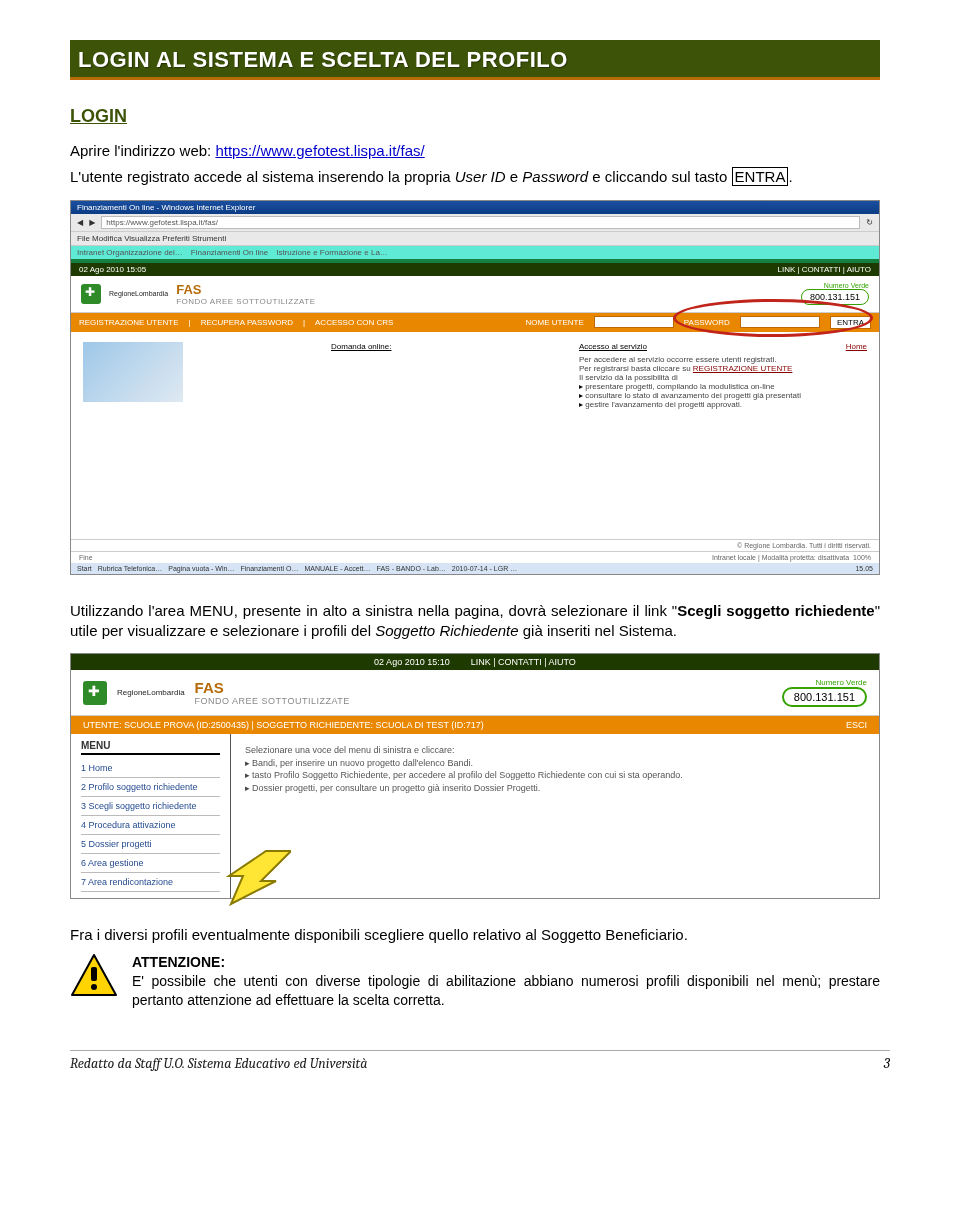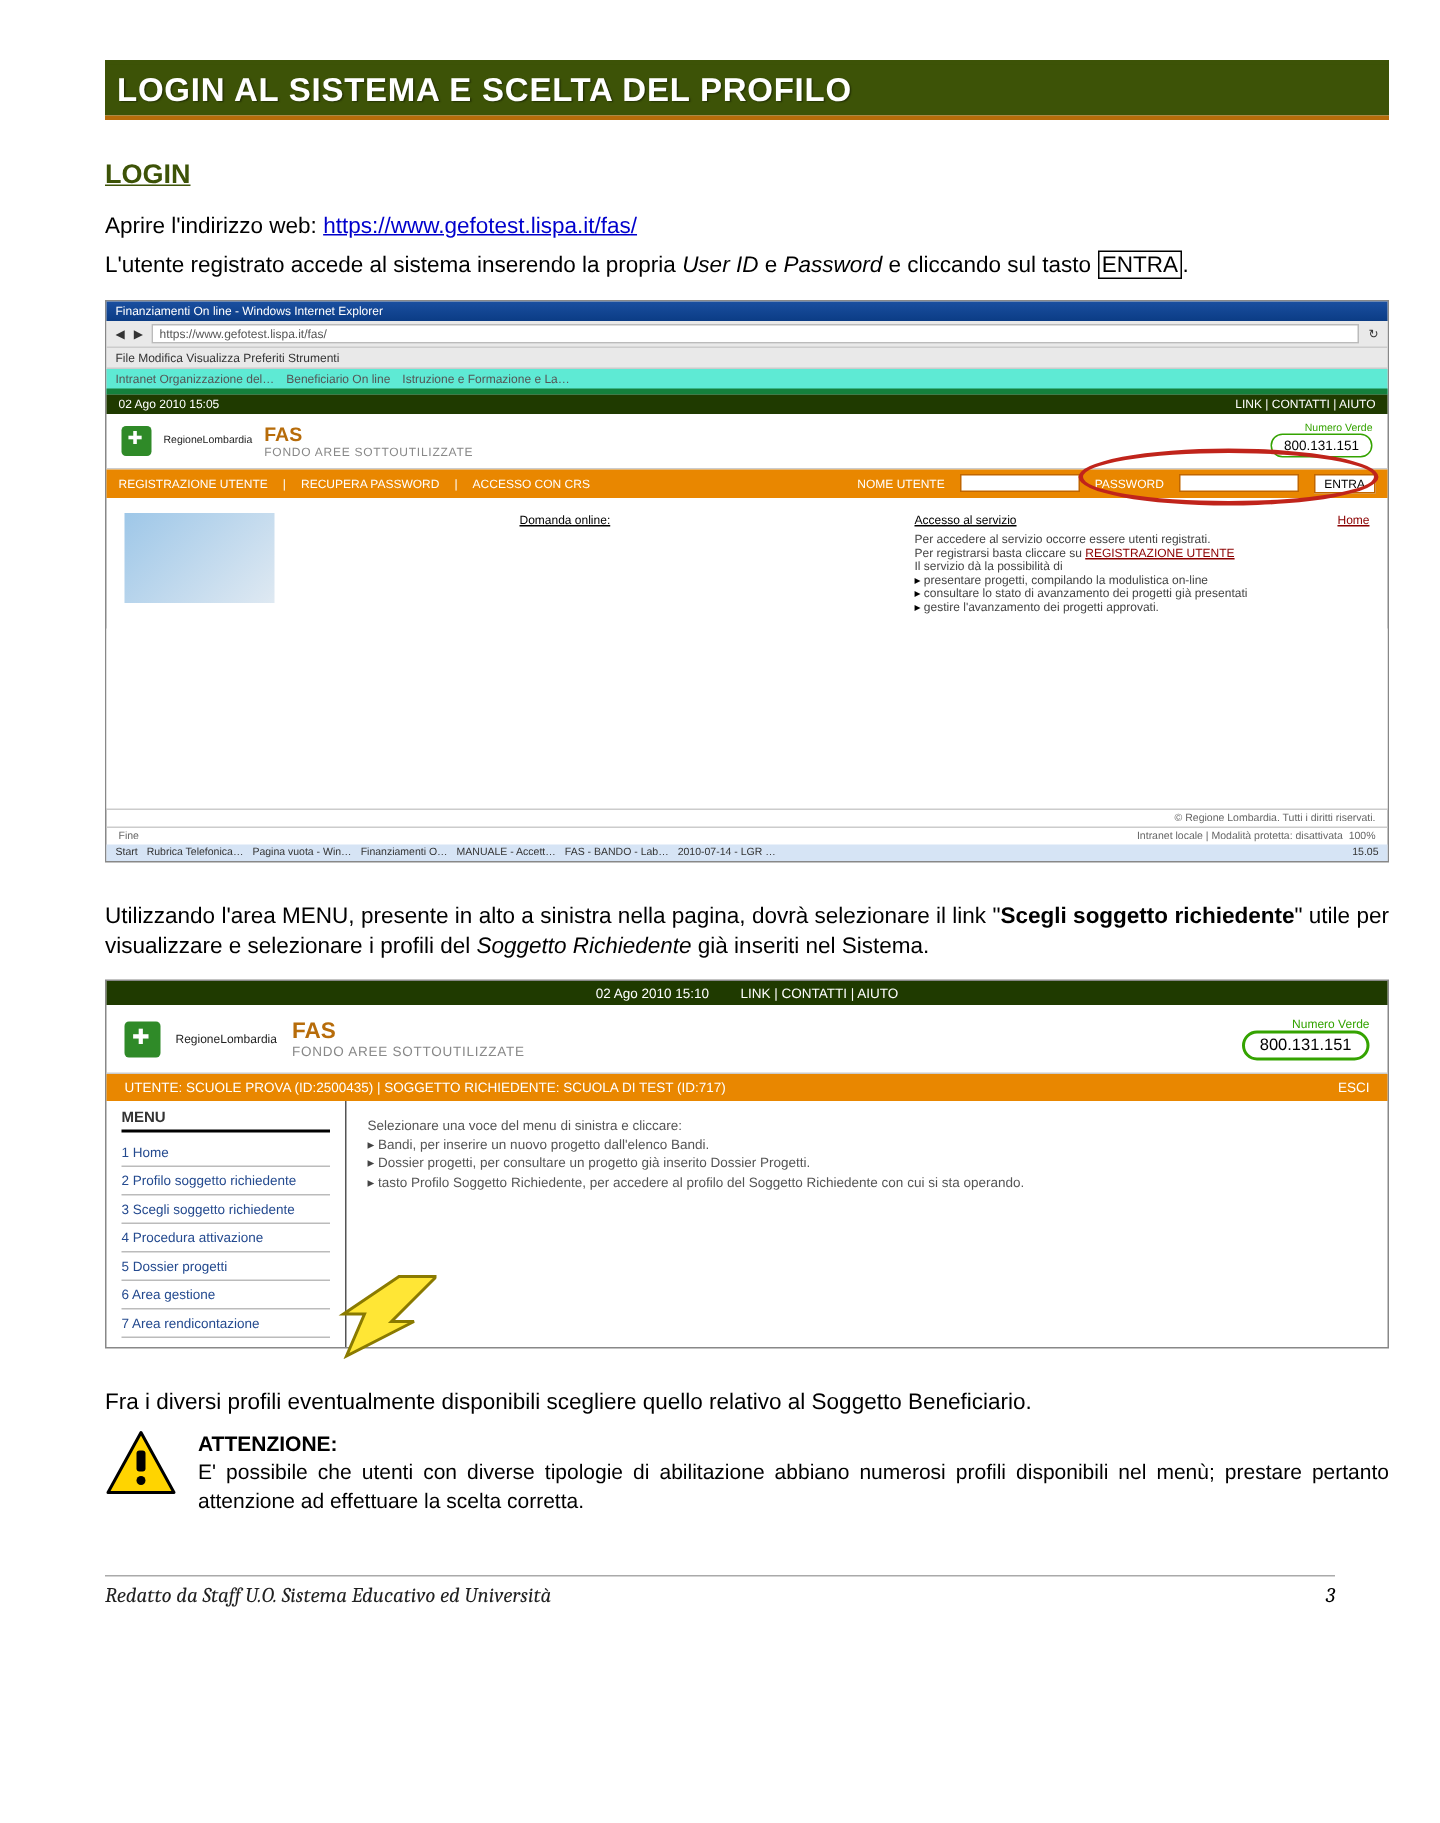--- a/index.html
+++ b/index.html
@@ -1,17 +1,17 @@
 <!DOCTYPE html>
 <html><head>
 <meta charset="utf-8">
 <style>
   * { box-sizing: border-box; margin: 0; padding: 0; }
   body { font-family: Arial, Helvetica, sans-serif; background: #fff; color: #000; width: 960px; margin: 0 auto; padding: 0 0 30px 0; }
-  .page { padding: 40px 34px 10px 70px; }
+  .page { padding: 40px 80px 10px 70px; }
   .title-bar { background: #3d5307; border-top: 3px solid #3d5307; padding: 4px 8px; }
   .title-bar h1 { color: #fff; font-weight: bold; font-size: 22px; font-variant: small-caps; letter-spacing: 0.5px; text-shadow: 1px 1px 1px rgba(0,0,0,0.4); }
   .title-rule { height: 0; border-top: 3px solid #b76c0a; margin-top: 0; }
   .subhead { color: #3d5307; font-weight: bold; text-decoration: underline; font-variant: small-caps; font-size: 18px; margin: 26px 0 14px 0; }
   .bodytext { font-size: 15px; line-height: 1.35; margin-bottom: 6px; }
   .url { color: #0000cc; text-decoration: underline; }
   .italic { font-style: italic; }
   .boxed { border: 1px solid #000; padding: 0 2px; }
   .screenshot-wrap { margin: 12px 0 26px 0; }
   .paratext { font-size: 15px; line-height: 1.35; margin: 4px 0; text-align: justify; }
@@ -105,21 +105,21 @@
       <div class="titlebar">Finanziamenti On line - Windows Internet Explorer</div>
       <div class="toolbar">
         <span>◀</span>
         <span>▶</span>
         <div class="addr">https://www.gefotest.lispa.it/fas/</div>
         <span>↻</span>
       </div>
       <div class="toolbar" style="font-size:8px;text-align:center;">File   Modifica   Visualizza   Preferiti   Strumenti</div>
       <div class="tabs">
         <span>Intranet Organizzazione del…</span>
-        <span>Beneficiario On line</span>
+        <span>Finanziamenti On line</span>
         <span>Istruzione e Formazione e La…</span>
       </div>
       <div class="band-dark">
         <span>02 Ago 2010 15:05</span>
         <span>LINK   |   CONTATTI   |   AIUTO</span>
       </div>
       <div class="fas-head">
         <div class="logo"></div>
         <div style="font-size:7px; color:#222;">RegioneLombardia</div>
         <div class="brand">
@@ -221,22 +221,22 @@
           <div class="mi">2  Profilo soggetto richiedente</div>
           <div class="mi">3  Scegli soggetto richiedente</div>
           <div class="mi">4  Procedura attivazione</div>
           <div class="mi">5  Dossier progetti</div>
           <div class="mi">6  Area gestione</div>
           <div class="mi">7  Area rendicontazione</div>
         </div>
         <div class="rt">
           <div>Selezionare una voce del menu di sinistra e cliccare:</div>
           <div class="rtline">Bandi, per inserire un nuovo progetto dall'elenco Bandi.</div>
+          <div class="rtline">tasto Profilo Soggetto Richiedente, per accedere al profilo del Soggetto Richiedente con cui si sta operando.</div>
           <div class="rtline">Dossier progetti, per consultare un progetto già inserito Dossier Progetti.</div>
-          <div class="rtline">tasto Profilo Soggetto Richiedente, per accedere al profilo del Soggetto Richiedente con cui si sta operando.</div>
         </div>
       </div>
       <div class="arrow">
         <svg width="80" height="60" viewBox="0 0 80 60">
           <polygon points="55,5 80,5 50,35 65,35 20,58 32,30 18,30" fill="#ffe635" stroke="#8a7a00" stroke-width="2"></polygon>
         </svg>
       </div>
     </div>
   </div>
 

